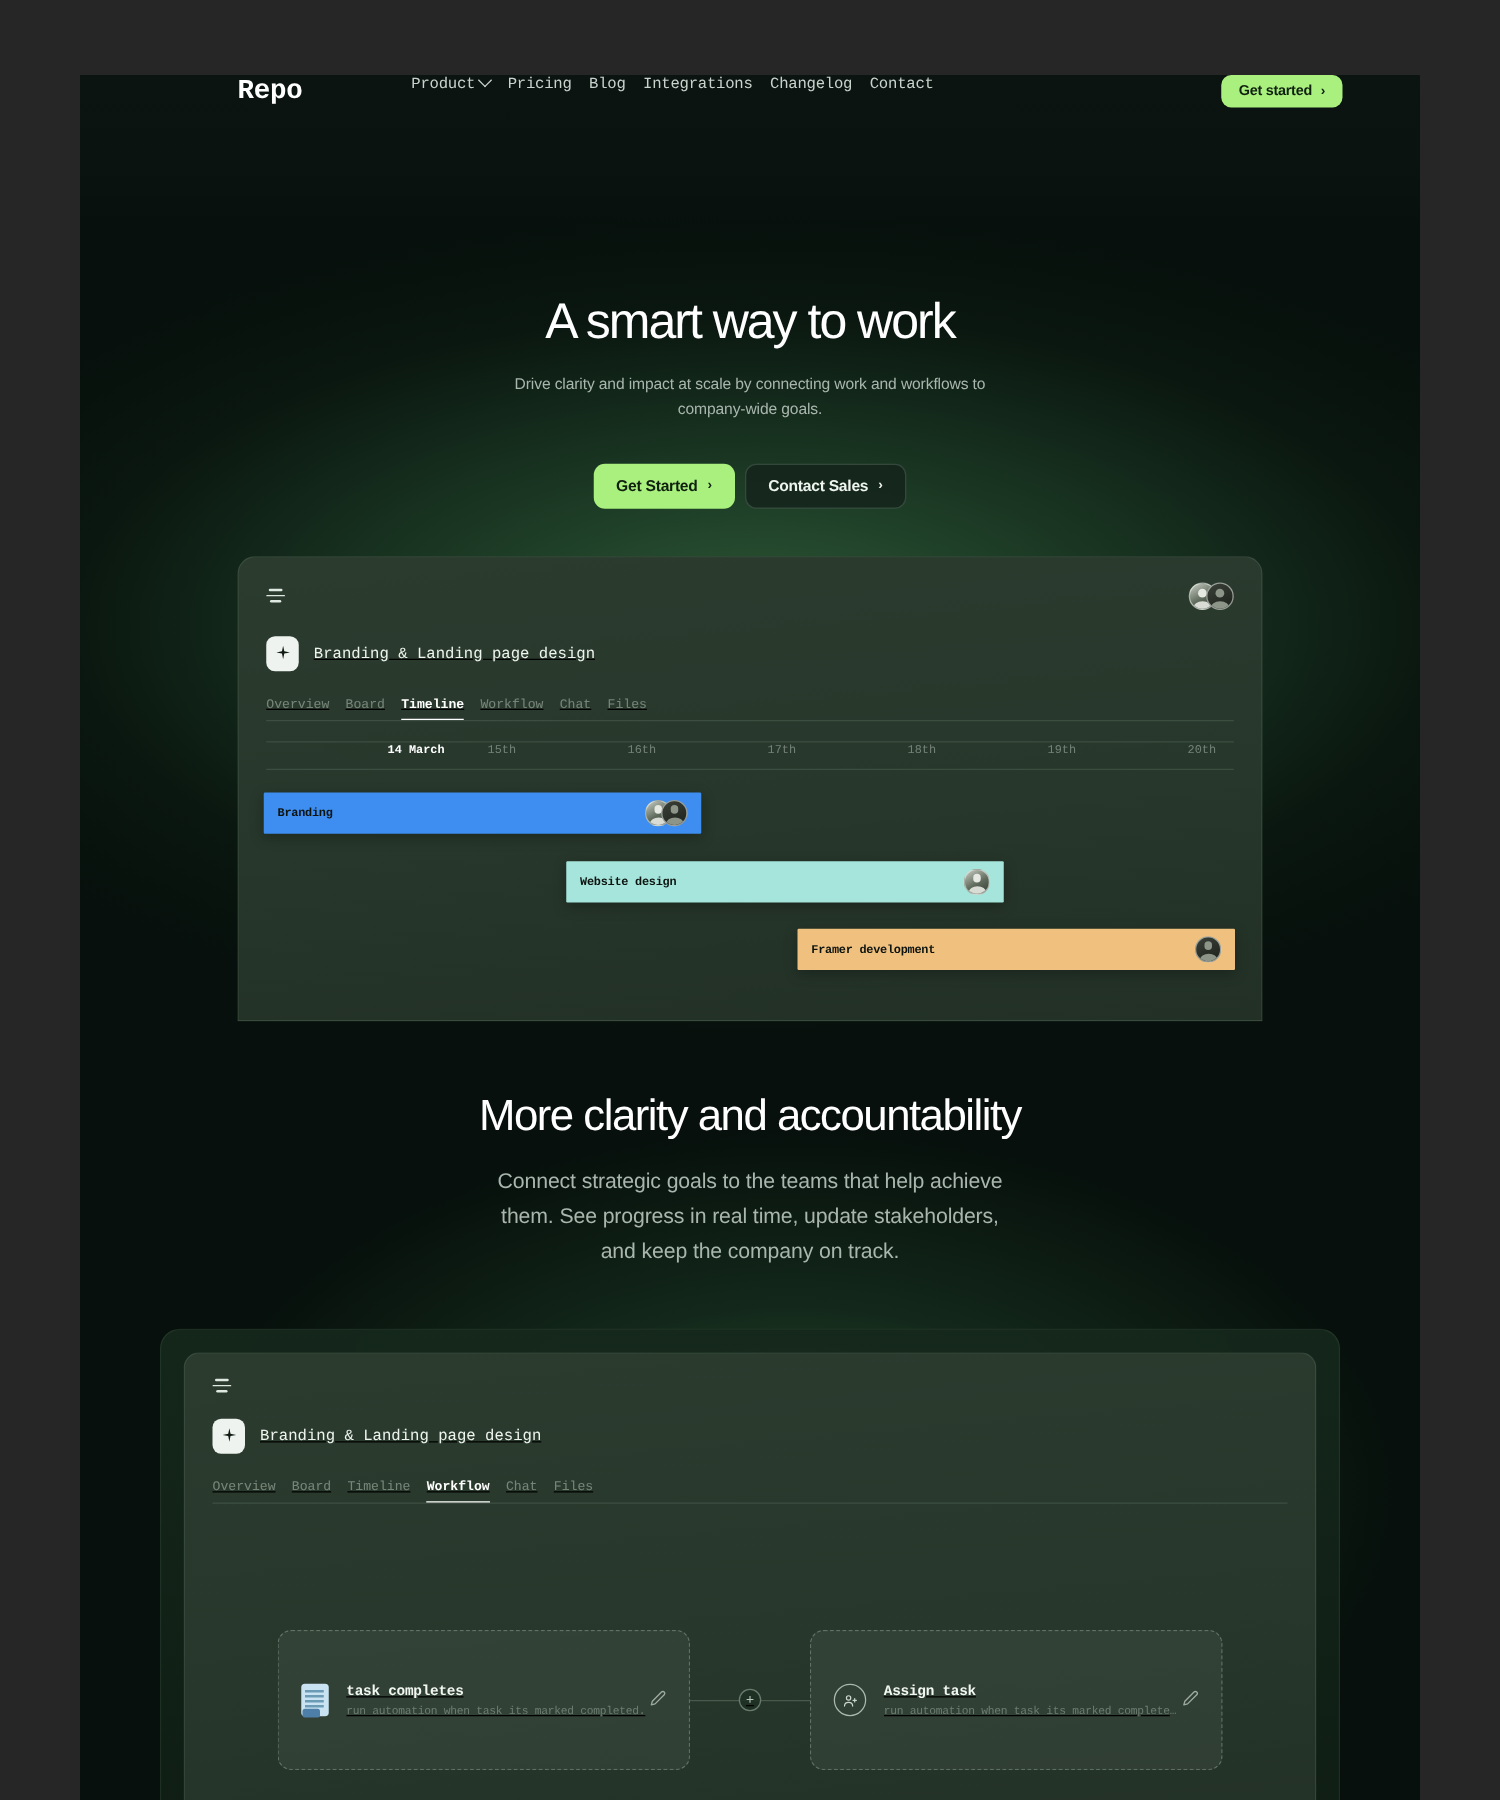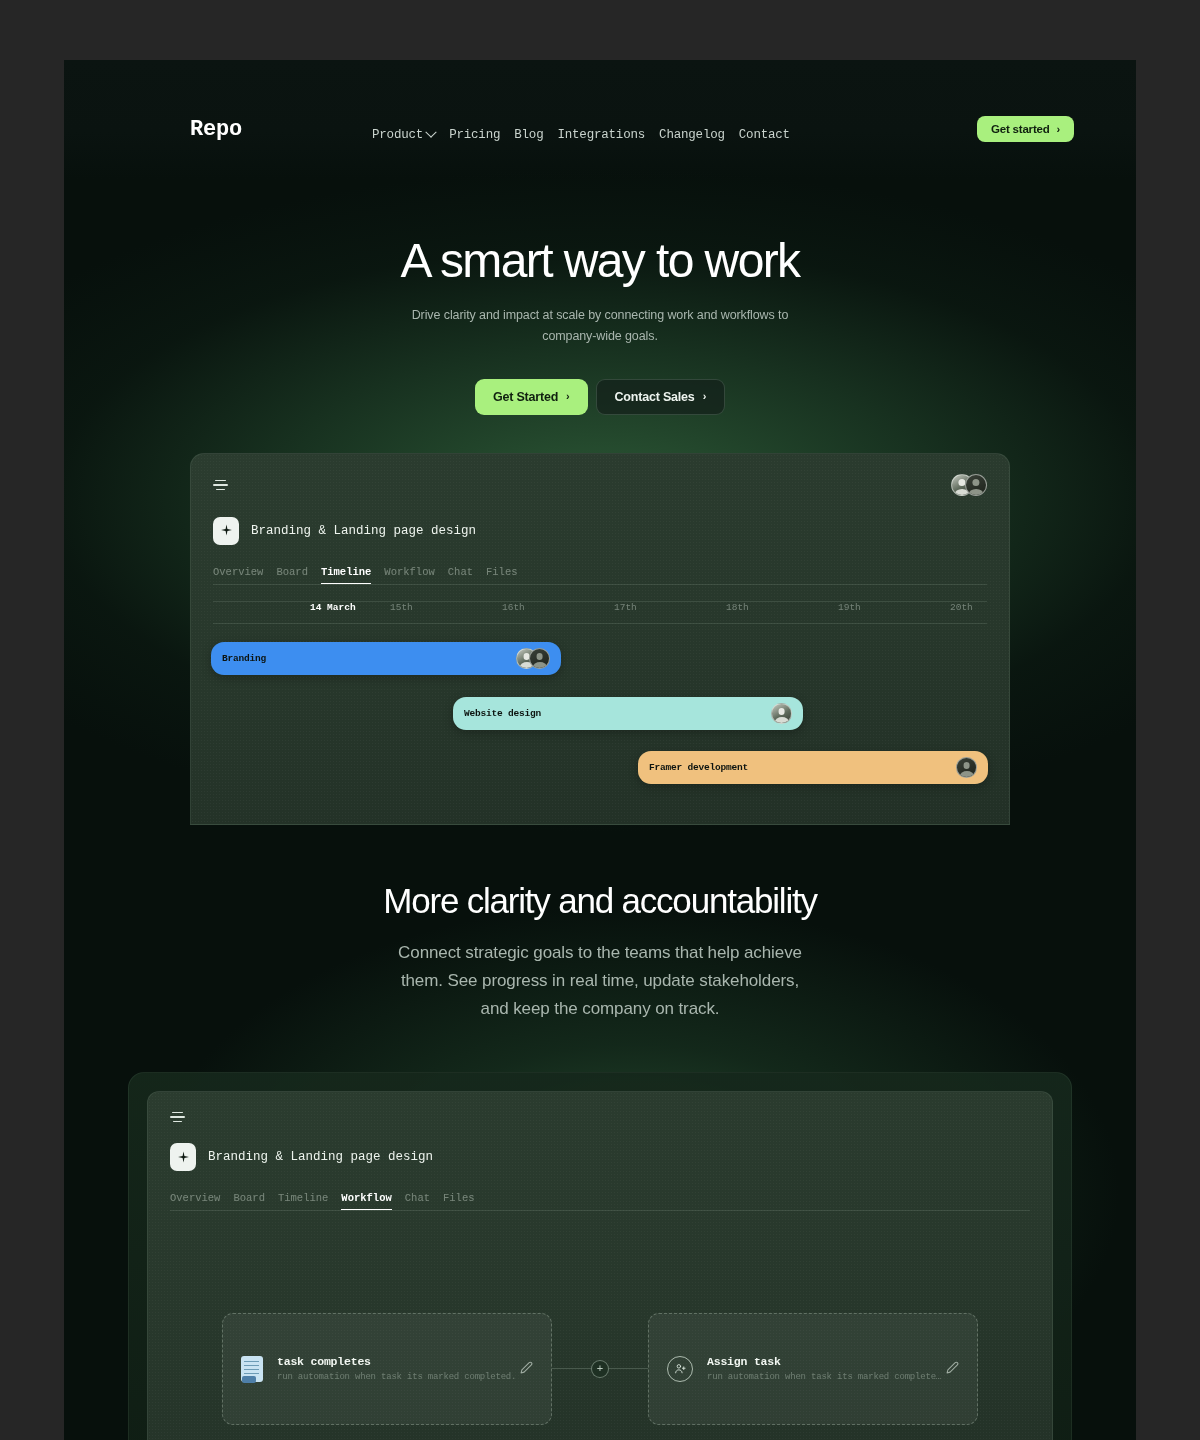--- a/index.html
+++ b/index.html
@@ -55,23 +55,22 @@
     pointer-events: none;
   }
 
   .content { position: relative; }
 
   
   .site-header {
     position: relative;
     height: 82px;
     display: flex;
-    align-items: flex-end;
+    align-items: flex-start;
     padding: 0 62px 0 126px;
-    gap: 43px;
   }
   .logo {
     color: #ffffff;
     font-size: 22px;
     font-weight: 700;
     letter-spacing: -0.2px;
     font-family: "Liberation Mono", monospace;
   }
   .nav {
     display: flex;
@@ -111,21 +110,21 @@
     align-items: center;
     gap: 7px;
     cursor: pointer;
   }
   .arr { font-size: 11px; line-height: 1; }
 
   
   .hero { position: relative; text-align: center; padding-top: 94px; }
   .hero h1 {
     color: #ffffff;
-    font-size: 48px;
+    font-size: 40px;
     font-weight: 500;
     letter-spacing: -1.6px;
     line-height: 1.05;
   }
   .hero p {
     margin: 19px auto 0;
     width: 380px;
     color: #a9b6ae;
     font-size: 12.5px;
     line-height: 1.62;
@@ -171,21 +170,21 @@
     border-top-right-radius: 14px;
     overflow: hidden;
   }
   .mock::after {
     content: "";
     position: absolute; inset: 0;
     background-image: radial-gradient(rgba(255,255,255,0.035) 0.5px, transparent 0.5px);
     background-size: 3px 3px;
     pointer-events: none;
   }
-  .mock-inner { position: relative; z-index: 2; }
+  .mock-inner { position: relative; z-index: 2; text-decoration: underline; }
 
   .burger { width: 15px; cursor: pointer; }
   .burger span {
     display: block; height: 1.6px; background: #dfe8e1;
     border-radius: 2px; margin-bottom: 3px;
   }
   .burger span:nth-child(1) { width: 11px; margin-left: 2px; }
   .burger span:nth-child(2) { width: 15px; }
   .burger span:nth-child(3) { width: 9px; margin-left: 3px; margin-bottom: 0; }
 
@@ -240,21 +239,21 @@
     position:absolute; top:0;
     color: rgba(208,220,210,0.45);
     font-size:9.5px;
     font-family:"Liberation Mono", monospace;
     white-space:nowrap;
   }
   .tl-date.first { color:#ffffff; font-weight:700; }
   .tl-rule { border-top:1px solid rgba(190,210,195,0.14); }
 
   .tl-bar {
-    position:absolute; height:33px; border-radius:13px;
+    position:absolute; height:33px; border-radius:1px;
     display:flex; align-items:center; padding:0 11px;
     box-shadow:0 3px 10px rgba(0,0,0,0.25);
   }
   .tl-bar span {
     font-family:"Liberation Mono", monospace;
     font-size:9.5px; font-weight:700; color:#0d1410;
     letter-spacing:-0.2px;
   }
   .tl-bar .stack { margin-left:auto; display:flex; }
   .tl-bar .stack .avatar { width:21px; height:21px; }

